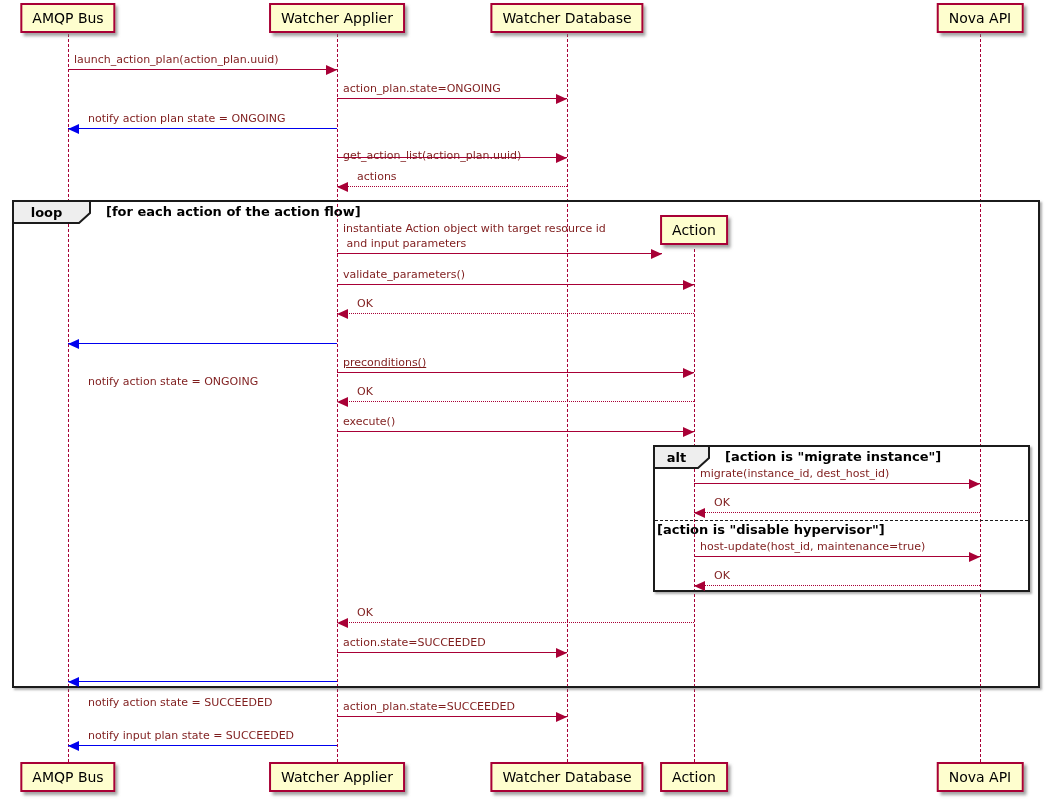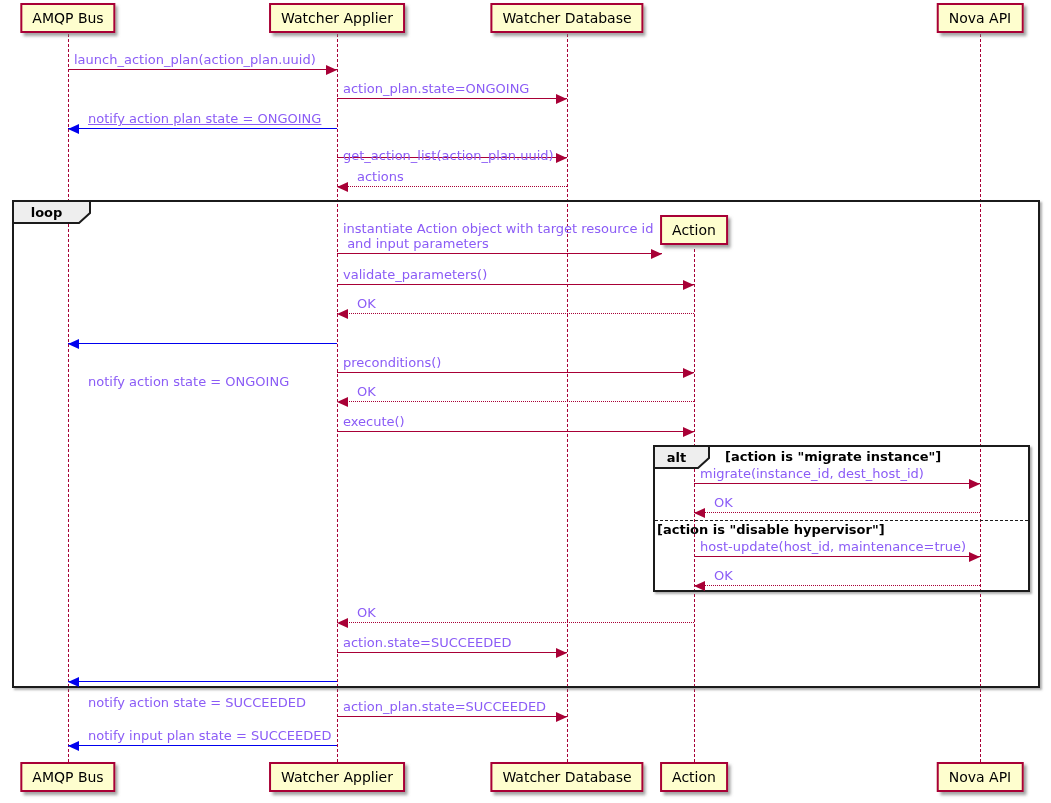--- a/index.html
+++ b/index.html
@@ -24,23 +24,23 @@
     box-sizing: border-box;
   }
   .lifeline {
     position: absolute;
     width: 0;
     border-left: 1px dashed #A80036;
   }
   .msg-line { position: absolute; height: 0; }
   .msg-label {
     position: absolute;
-    font-size: 13px;
+    font-size: 11px;
     line-height: 15px;
-    color: #8b5cf6;
+    color: #7f1d1d;
     white-space: pre;
   }
   .arrowhead { position: absolute; width: 0; height: 0; }
   .frame {
     position: absolute;
     border: 2px solid #1b1b1b;
     box-shadow: 2px 2px 2px rgba(120,120,120,0.6);
     box-sizing: border-box;
     background: transparent;
   }
@@ -72,37 +72,38 @@
     <div class="lifeline" style="left: 68px; top: 34px; height: 728px; border-left-color: rgb(168, 0, 54);"></div>
     <div class="lifeline" style="left: 337px; top: 34px; height: 728px; border-left-color: rgb(168, 0, 54);"></div>
     <div class="lifeline" style="left: 567px; top: 34px; height: 728px; border-left-color: rgb(168, 0, 54);"></div>
     <div class="lifeline" style="left: 694px; top: 249px; height: 513px; border-left-color: rgb(168, 0, 54);"></div>
     <div class="lifeline" style="left: 980px; top: 34px; height: 728px; border-left-color: rgb(168, 0, 54);"></div>
     <div class="frame" style="left: 12px; top: 200px; width: 1028px; height: 488px; border-color: rgb(27, 27, 27);"></div>
     <svg class="frame-label-svg" width="80" height="25" style="left: 12px; top: 200px;">
       <polygon points="1,1 78,1 78,13 67,23 1,23" fill="#EEEEEE" stroke="#1b1b1b" stroke-width="2"></polygon>
       <text x="34.5" y="17" text-anchor="middle" font-size="13" font-weight="bold" fill="#000000">loop</text>
     </svg>
+    <div class="frame-cond" style="left: 106px; top: 204px;">[for each action of the action flow]</div>
     <div class="frame" style="left: 653px; top: 445px; width: 377px; height: 147px; border-color: rgb(27, 27, 27);"></div>
     <svg class="frame-label-svg" width="58" height="25" style="left: 653px; top: 445px;">
       <polygon points="1,1 56,1 56,13 45,23 1,23" fill="#EEEEEE" stroke="#1b1b1b" stroke-width="2"></polygon>
       <text x="23.5" y="17" text-anchor="middle" font-size="13" font-weight="bold" fill="#000000">alt</text>
     </svg>
     <div class="frame-cond" style="left: 725px; top: 449px;">[action is "migrate instance"]</div>
     <div class="divider-line" style="left: 655px; top: 520px; width: 373px;"></div>
     <div class="divider-label" style="left: 657px; top: 522px;">[action is "disable hypervisor"]</div>
     <div class="msg-line" style="left: 68px; top: 69px; width: 269px; border-top: 1px solid rgb(168, 0, 54);"></div>
     <div class="arrowhead" style="top: 65px; border-top: 5px solid transparent; border-bottom: 5px solid transparent; left: 326px; border-left: 11px solid rgb(168, 0, 54);"></div>
     <div class="msg-label" style="left: 74px; top: 52px;">launch_action_plan(action_plan.uuid)</div>
     <div class="msg-line" style="left: 337px; top: 98px; width: 230px; border-top: 1px solid rgb(168, 0, 54);"></div>
     <div class="arrowhead" style="top: 94px; border-top: 5px solid transparent; border-bottom: 5px solid transparent; left: 556px; border-left: 11px solid rgb(168, 0, 54);"></div>
     <div class="msg-label" style="left: 343px; top: 81px;">action_plan.state=ONGOING</div>
     <div class="msg-line" style="left: 68px; top: 128px; width: 269px; border-top: 1px solid rgb(0, 0, 238);"></div>
     <div class="arrowhead" style="top: 124px; border-top: 5px solid transparent; border-bottom: 5px solid transparent; left: 68px; border-right: 11px solid rgb(0, 0, 238);"></div>
-    <div class="msg-label" style="left: 88px; top: 111px; text-decoration: underline;">notify action plan state = ONGOING</div>
+    <div class="msg-label" style="left: 88px; top: 111px;">notify action plan state = ONGOING</div>
     <div class="msg-line" style="left: 337px; top: 157px; width: 230px; border-top: 1px solid rgb(168, 0, 54);"></div>
     <div class="arrowhead" style="top: 153px; border-top: 5px solid transparent; border-bottom: 5px solid transparent; left: 556px; border-left: 11px solid rgb(168, 0, 54);"></div>
     <div class="msg-label" style="left: 343px; top: 136px; margin-top: 12px;">get_action_list(action_plan.uuid)</div>
     <div class="msg-line" style="left: 337px; top: 186px; width: 230px; border-top: 1px dotted rgb(168, 0, 54);"></div>
     <div class="arrowhead" style="top: 182px; border-top: 5px solid transparent; border-bottom: 5px solid transparent; left: 337px; border-right: 11px solid rgb(168, 0, 54);"></div>
     <div class="msg-label" style="left: 357px; top: 169px;">actions</div>
     <div class="msg-line" style="left: 337px; top: 253px; width: 325px; border-top: 1px solid rgb(168, 0, 54);"></div>
     <div class="arrowhead" style="top: 249px; border-top: 5px solid transparent; border-bottom: 5px solid transparent; left: 651px; border-left: 11px solid rgb(168, 0, 54);"></div>
     <div class="msg-label" style="left: 343px; top: 221px;">instantiate Action object with target resource id
  and input parameters</div>
@@ -110,21 +111,21 @@
     <div class="arrowhead" style="top: 280px; border-top: 5px solid transparent; border-bottom: 5px solid transparent; left: 683px; border-left: 11px solid rgb(168, 0, 54);"></div>
     <div class="msg-label" style="left: 343px; top: 267px;">validate_parameters()</div>
     <div class="msg-line" style="left: 337px; top: 313px; width: 357px; border-top: 1px dotted rgb(168, 0, 54);"></div>
     <div class="arrowhead" style="top: 309px; border-top: 5px solid transparent; border-bottom: 5px solid transparent; left: 337px; border-right: 11px solid rgb(168, 0, 54);"></div>
     <div class="msg-label" style="left: 357px; top: 296px;">OK</div>
     <div class="msg-line" style="left: 68px; top: 343px; width: 269px; border-top: 1px solid rgb(0, 0, 238);"></div>
     <div class="arrowhead" style="top: 339px; border-top: 5px solid transparent; border-bottom: 5px solid transparent; left: 68px; border-right: 11px solid rgb(0, 0, 238);"></div>
     <div class="msg-label" style="left: 88px; top: 326px; margin-top: 48px;">notify action state = ONGOING</div>
     <div class="msg-line" style="left: 337px; top: 372px; width: 357px; border-top: 1px solid rgb(168, 0, 54);"></div>
     <div class="arrowhead" style="top: 368px; border-top: 5px solid transparent; border-bottom: 5px solid transparent; left: 683px; border-left: 11px solid rgb(168, 0, 54);"></div>
-    <div class="msg-label" style="left: 343px; top: 355px;">preconditions()</div>
+    <div class="msg-label" style="left: 343px; top: 355px; text-decoration: underline;">preconditions()</div>
     <div class="msg-line" style="left: 337px; top: 401px; width: 357px; border-top: 1px dotted rgb(168, 0, 54);"></div>
     <div class="arrowhead" style="top: 397px; border-top: 5px solid transparent; border-bottom: 5px solid transparent; left: 337px; border-right: 11px solid rgb(168, 0, 54);"></div>
     <div class="msg-label" style="left: 357px; top: 384px;">OK</div>
     <div class="msg-line" style="left: 337px; top: 431px; width: 357px; border-top: 1px solid rgb(168, 0, 54);"></div>
     <div class="arrowhead" style="top: 427px; border-top: 5px solid transparent; border-bottom: 5px solid transparent; left: 683px; border-left: 11px solid rgb(168, 0, 54);"></div>
     <div class="msg-label" style="left: 343px; top: 414px;">execute()</div>
     <div class="msg-line" style="left: 694px; top: 483px; width: 286px; border-top: 1px solid rgb(168, 0, 54);"></div>
     <div class="arrowhead" style="top: 479px; border-top: 5px solid transparent; border-bottom: 5px solid transparent; left: 969px; border-left: 11px solid rgb(168, 0, 54);"></div>
     <div class="msg-label" style="left: 700px; top: 466px;">migrate(instance_id, dest_host_id)</div>
     <div class="msg-line" style="left: 694px; top: 512px; width: 286px; border-top: 1px dotted rgb(168, 0, 54);"></div>

